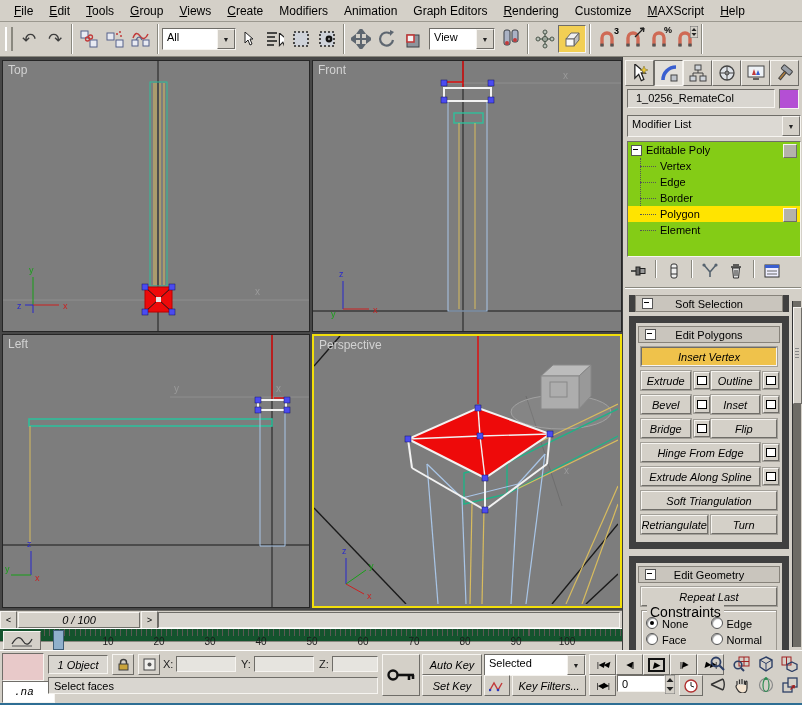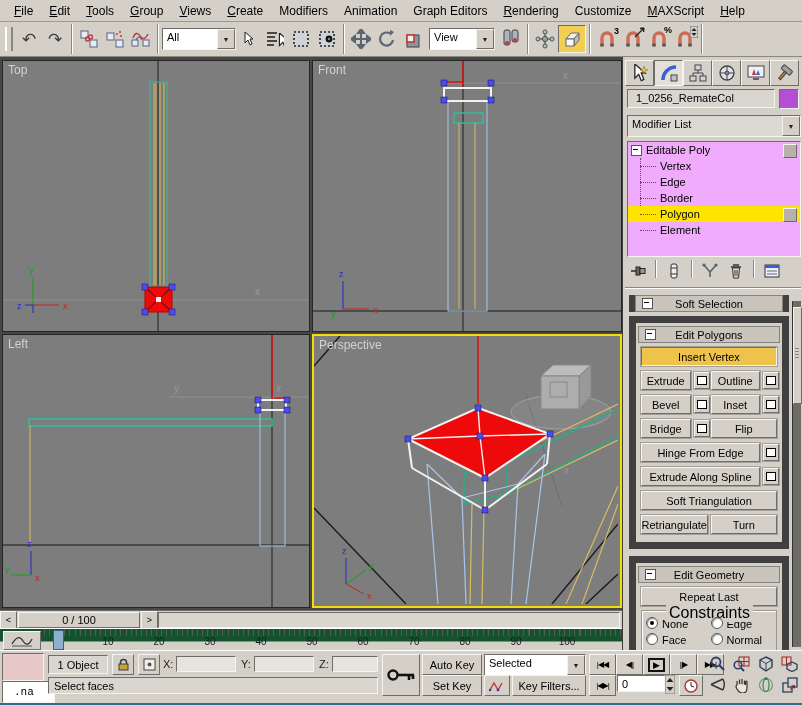--- a/index.html
+++ b/index.html
@@ -2,21 +2,21 @@
 <html><head>
 <meta charset="utf-8">
 <style>
   html,body{margin:0;padding:0;}
   body{width:802px;height:705px;position:relative;overflow:hidden;background:#d4d0c8;
        font-family:"Liberation Sans", sans-serif;font-size:11px;color:#000;-webkit-font-smoothing:none;}
   .abs{position:absolute;}
   
   .raised{background:#d4d0c8;border:1px solid;border-color:#f6f4f0 #6f6d68 #6f6d68 #f6f4f0;}
   .sunk{background:#d9d6d0;border:1px solid;border-color:#6f6d68 #f6f4f0 #f6f4f0 #6f6d68;}
-  .btn{display:flex;align-items:center;justify-content:center;cursor:default;user-select:none;}
+  .btn{display:flex;align-items:center;justify-content:center;cursor:default;user-select:none;font-style:italic;}
   .sep{width:1px;background:#8a887f;border-right:1px solid #fff;margin:2px 3px;align-self:stretch;}
   
   #menubar{left:0;top:0;width:802px;height:22px;display:flex;align-items:center;padding-left:6px;
            border-bottom:1px solid #9b988f;background:#d4d0c8;box-sizing:border-box;}
   .menu-item{padding:2px 8px;font-size:12px;white-space:nowrap;}
   .menu-item.u1::first-letter{text-decoration:underline;}
   
   #toolbar{left:0;top:22px;width:802px;height:35px;display:flex;align-items:center;padding:0 2px;
            box-sizing:border-box;border-bottom:1px solid #8a887f;background:#d4d0c8;}
   .tbtn{width:26px;height:26px;display:flex;align-items:center;justify-content:center;flex:0 0 auto;}
@@ -59,21 +59,21 @@
   #cpanel{left:622px;top:57px;width:180px;height:593px;background:#d4d0c8;border-left:1px solid #3c3c3c;
           box-sizing:border-box;overflow:hidden;}
   #cptabs{position:absolute;left:2px;top:3px;display:flex;}
   .cptab{width:27px;height:24px;display:flex;align-items:center;justify-content:center;border:1px solid;
          border-color:#f6f4f0 #6f6d68 #6f6d68 #f6f4f0;background:#d4d0c8;}
   .cptab.sel{background:#e3e0da;border-color:#6f6d68 #f6f4f0 #f6f4f0 #6f6d68;}
   #objrow{position:absolute;left:4px;top:32px;width:172px;height:19px;display:flex;gap:4px;}
   #objname{flex:1;padding:2px 8px 0;font-size:11px;}
   #objcolor{width:18px;height:18px;background:#b44fd4;border:1px solid;border-color:#6f6d68 #f6f4f0 #f6f4f0 #6f6d68;}
   #modlist{position:absolute;left:4px;top:58px;width:172px;}
-  #stackbox{position:absolute;left:4px;top:84px;width:172px;height:114px;background:#f0abfc;
+  #stackbox{position:absolute;left:4px;top:84px;width:172px;height:114px;background:#84cc16;
             border:1px solid;border-color:#6f6d68 #f6f4f0 #f6f4f0 #6f6d68;}
   .stkrow{position:relative;height:16px;display:flex;align-items:center;font-size:11px;}
   .stkrow .sq{position:absolute;right:3px;top:2px;width:12px;height:12px;background:#b5b2aa;
               border:1px solid;border-color:#f6f4f0 #6f6d68 #6f6d68 #f6f4f0;}
   .stkchild{padding-left:32px;}
   .stkchild::before{content:"";position:absolute;left:12px;top:8px;width:16px;border-top:1px dotted #555;}
   #stacktree{position:absolute;left:12px;top:16px;height:64px;border-left:1px dotted #555;}
   .stksel{background:#ffe400;}
   .expbox{width:9px;height:9px;background:#fff;border:1px solid #555;position:relative;margin:0 4px 0 3px;}
   .expbox::after{content:"";position:absolute;left:1px;top:3px;width:5px;border-top:1px solid #000;}
@@ -87,21 +87,21 @@
   .roll-h .expbox{position:absolute;left:3px;top:2px;}
   .rbtn{height:17px;font-size:11px;background:#d4d0c8;border:1px solid;
         border-color:#f6f4f0 #6f6d68 #6f6d68 #f6f4f0;box-shadow:0 0 0 1px #a3a099;}
   .rbtn.press{background:#efc24b;border-color:#6f6d68 #f6f4f0 #f6f4f0 #6f6d68;}
   .sbtn{width:14px;height:15px;background:#d4d0c8;border:1px solid;border-color:#f6f4f0 #6f6d68 #6f6d68 #f6f4f0;
         box-shadow:0 0 0 1px #a3a099;display:flex;align-items:center;justify-content:center;}
   .sbtn i{display:block;width:8px;height:7px;background:#fff;border:1px solid #000;}
   .bgrid{display:grid;grid-template-columns:1fr 14px 1fr 14px;gap:5px 3px;align-items:center;margin:2px 2px;}
   .wide2{grid-column:1 / 3;} .wide2r{grid-column:3 / 5;} .wide3{grid-column:1 / 4;} .wide4{grid-column:1 / 5;}
   .cstr{border:1px solid #9a968e;box-shadow:inset 1px 1px 0 #fff;margin:4px 2px 2px;padding:2px 4px 4px;position:relative;}
-  .cstr-t{position:absolute;top:-7px;left:24px;background:#d4d0c8;padding:0 3px;font-size:16px;}
+  .cstr-t{position:absolute;top:-7px;left:5px;background:#d4d0c8;padding:0 3px;font-size:14px;}
   .radio{width:10px;height:10px;border-radius:50%;background:#fff;border:1px solid #555;
          box-shadow:inset 1px 1px 1px #999;position:relative;display:inline-block;vertical-align:-1px;margin-right:4px;}
   .radio.on::after{content:"";position:absolute;left:2.5px;top:2.5px;width:4px;height:4px;border-radius:50%;background:#000;}
   .chk{width:10px;height:10px;background:#fff;border:1px solid #555;display:inline-block;vertical-align:-1px;margin-right:4px;}
   #cpscroll{position:absolute;right:1px;top:244px;width:8px;height:346px;background:#6e6c66;border-left:1px solid #333;}
   #cpthumb{position:absolute;left:0;top:6px;width:7px;height:95px;background:#d4d0c8;
            border:1px solid;border-color:#f6f4f0 #6f6d68 #6f6d68 #f6f4f0;}
   #cpthumb::after{content:"";position:absolute;left:1px;top:40px;width:4px;height:10px;
            background:repeating-linear-gradient(#888 0 1px,transparent 1px 3px);}
   .navbtn{width:23px;height:19px;}

